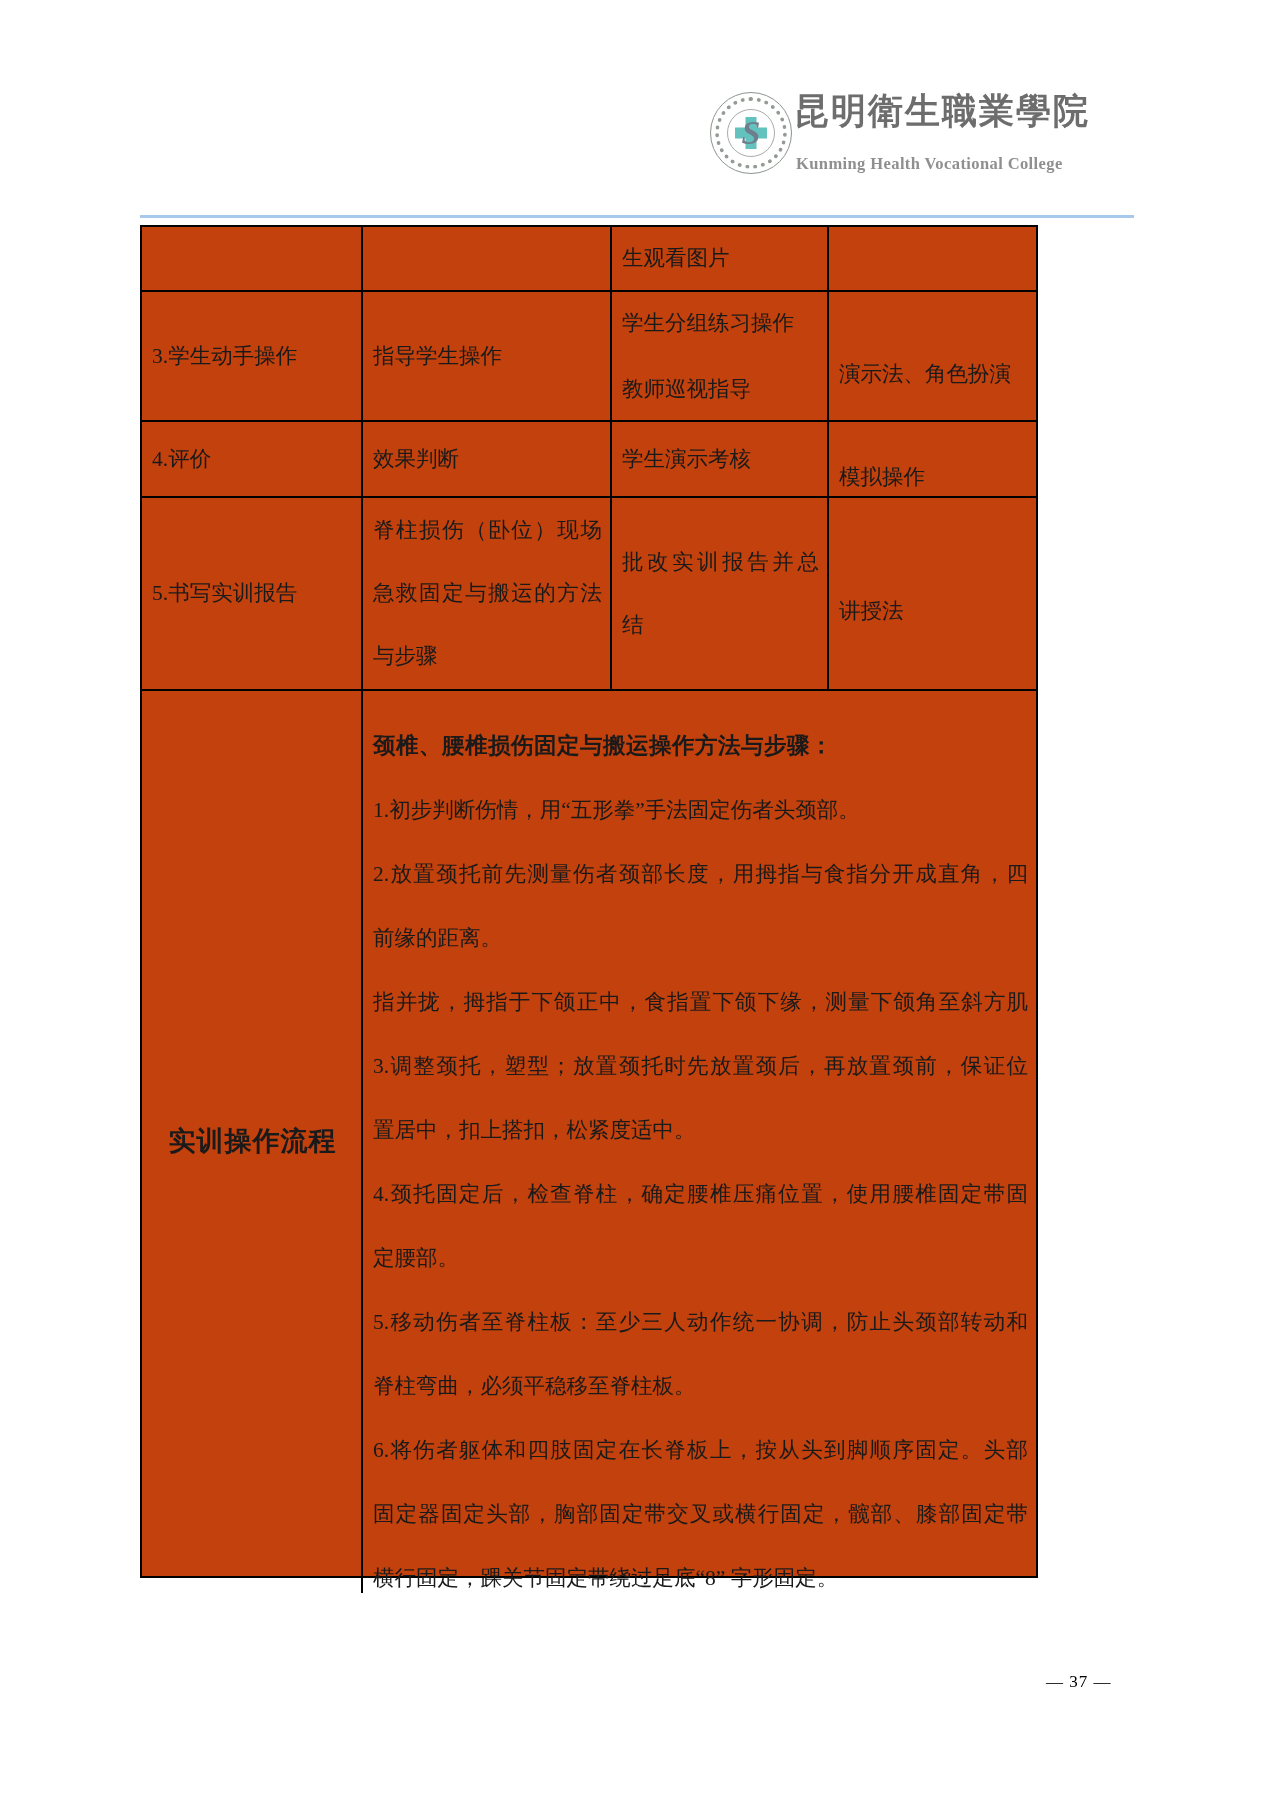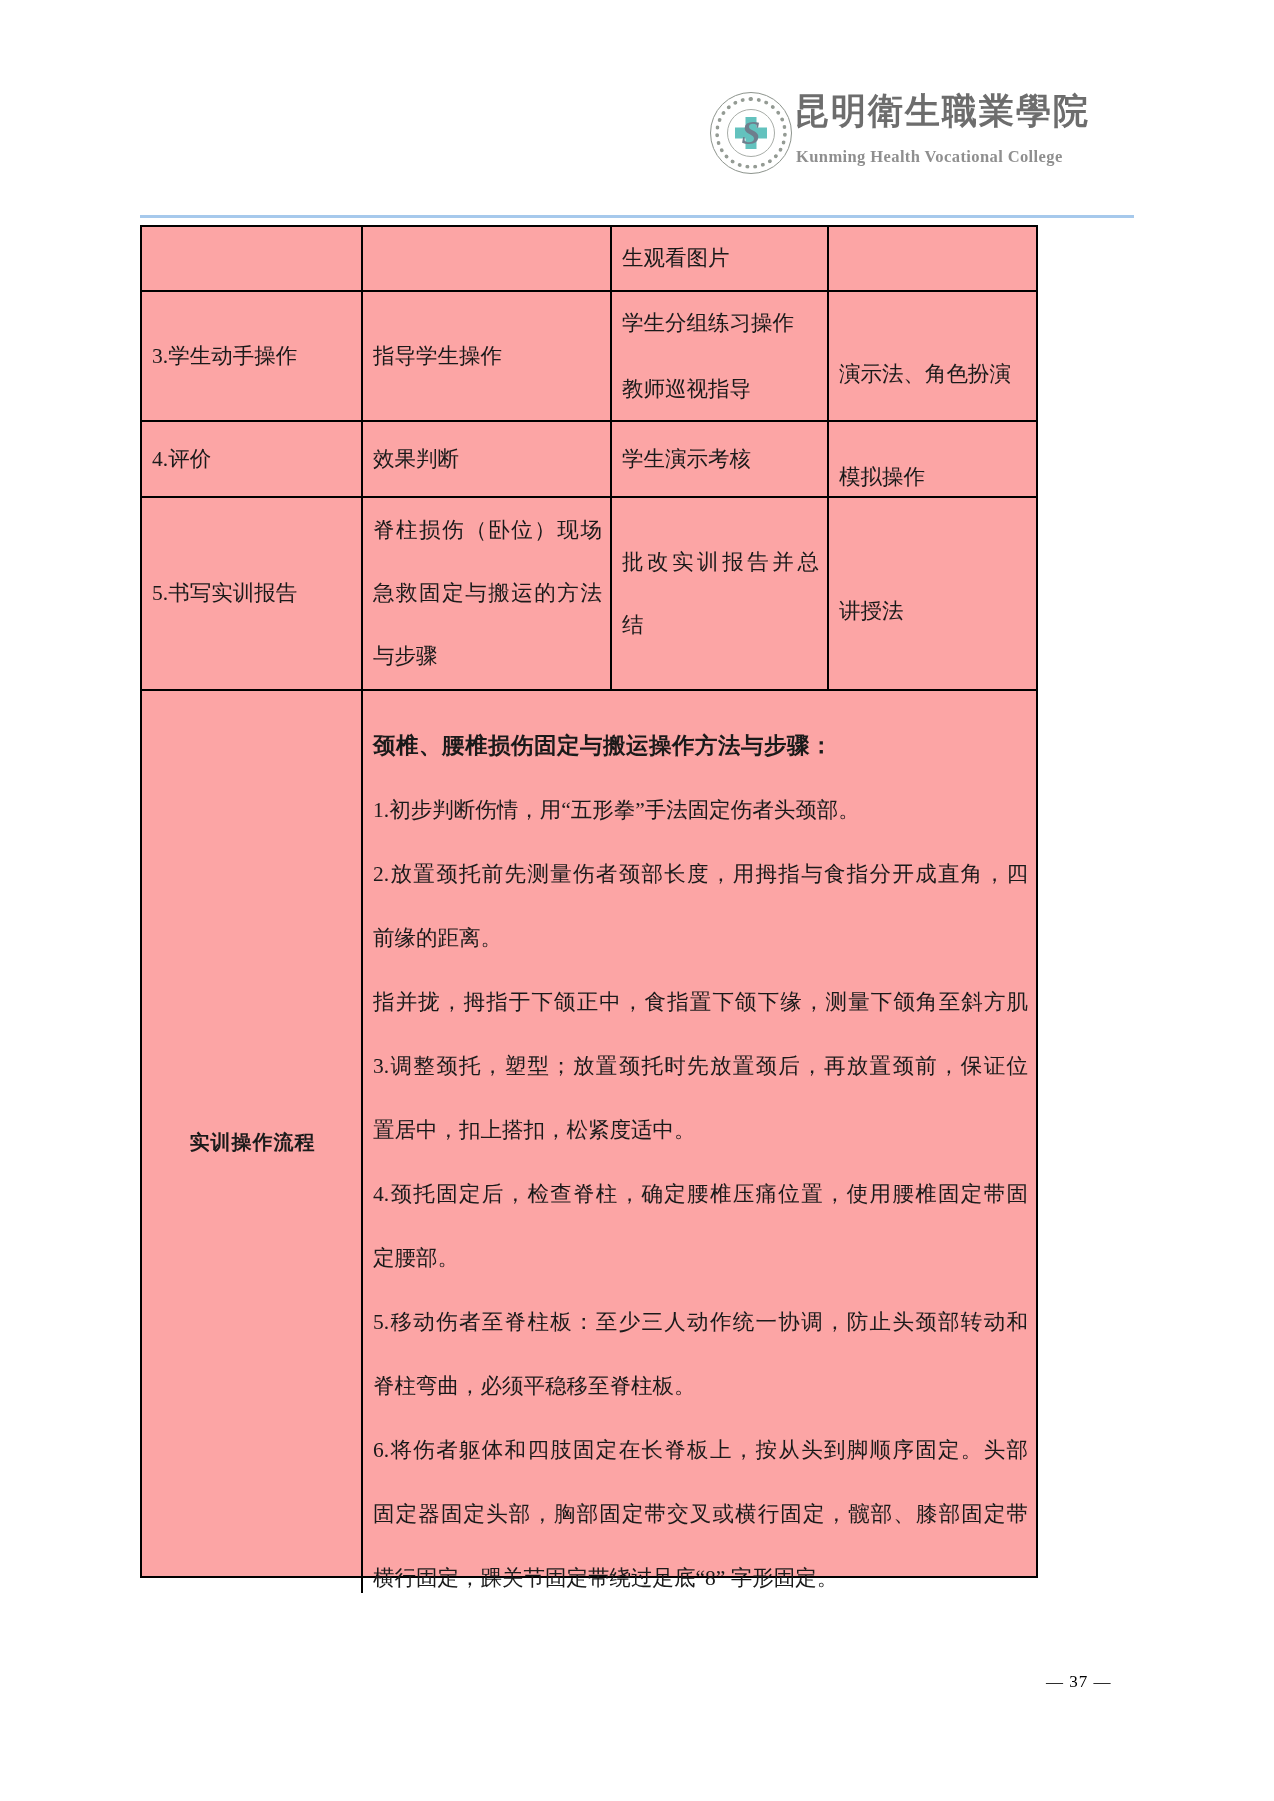--- a/index.html
+++ b/index.html
@@ -16,49 +16,49 @@
   .logo-cross::before{content:"";position:absolute;left:50%;top:50%;width:11px;height:32px;transform:translate(-50%,-50%);background:#63c2be;}
   .logo-cross::after{content:"";position:absolute;left:50%;top:50%;width:32px;height:11px;transform:translate(-50%,-50%);background:#63c2be;}
   .logo-s{position:absolute;inset:0;display:flex;align-items:center;justify-content:center;
     font-size:34px;font-weight:bold;font-style:italic;color:#6e7e8d;line-height:1;}
   .calli{
     position:absolute;left:794px;top:88px;width:320px;height:50px;
     font-size:35px;font-weight:700;color:#6d6d6d;letter-spacing:2px;white-space:nowrap;
     transform:scaleY(1.02);
   }
   .eng{
-    position:absolute;left:796px;top:147px;
+    position:absolute;left:796px;top:154px;
     font-size:16.5px;font-weight:700;color:#8f8f8f;letter-spacing:0.4px;white-space:nowrap;
   }
   .rule{position:absolute;left:140px;top:215px;width:994px;height:3px;background:#a6c9ec;}
   
   .dtable{
     position:absolute;left:140px;top:225px;width:898px;height:1353px;
-    border:2px solid #000;box-sizing:border-box;background:#fca5a5;
+    border:2px solid #000;box-sizing:border-box;background:#c2410c;
   }
   .trow{display:flex;box-sizing:border-box;border-bottom:2px solid #000;}
   .trow:last-child{border-bottom:none;}
   .cell{
     box-sizing:border-box;border-right:2px solid #000;
     padding:0 8px 0 10px;display:flex;flex-direction:column;justify-content:center;
     font-size:21.5px;line-height:1.25;overflow:hidden;
   }
   .cell:last-child{border-right:none;margin-top:36px;}
   .c1{width:222px;}.c2{width:250px;}.c3{width:218px;}.c4{width:208px;}
   .rowA{height:65px;}
   .rowB{height:130px;}
   .rowC{height:76px;}
   .rowD{height:193px;}
   .rowE{height:902px;}
   .mline{line-height:63px;white-space:nowrap;}
   .rowB .mline{line-height:66px;}
   .jl{text-align:justify;text-align-last:justify;white-space:normal;}
   .proc-label{
     width:222px;align-items:center;justify-content:center;
-    font-weight:700;font-size:20px;letter-spacing:1px;
+    font-weight:700;font-size:27px;letter-spacing:1px;
   }
   .proc-body{
     width:676px;justify-content:center;padding-top:4px;
   }
   .pline{line-height:64px;white-space:nowrap;}
   .pline.t{font-weight:700;font-size:22.5px;letter-spacing:0.5px;}
   
   .pageno{position:absolute;left:1046px;top:1672px;font-size:17px;color:#000000;letter-spacing:1px;}
 </style>
 </head>

